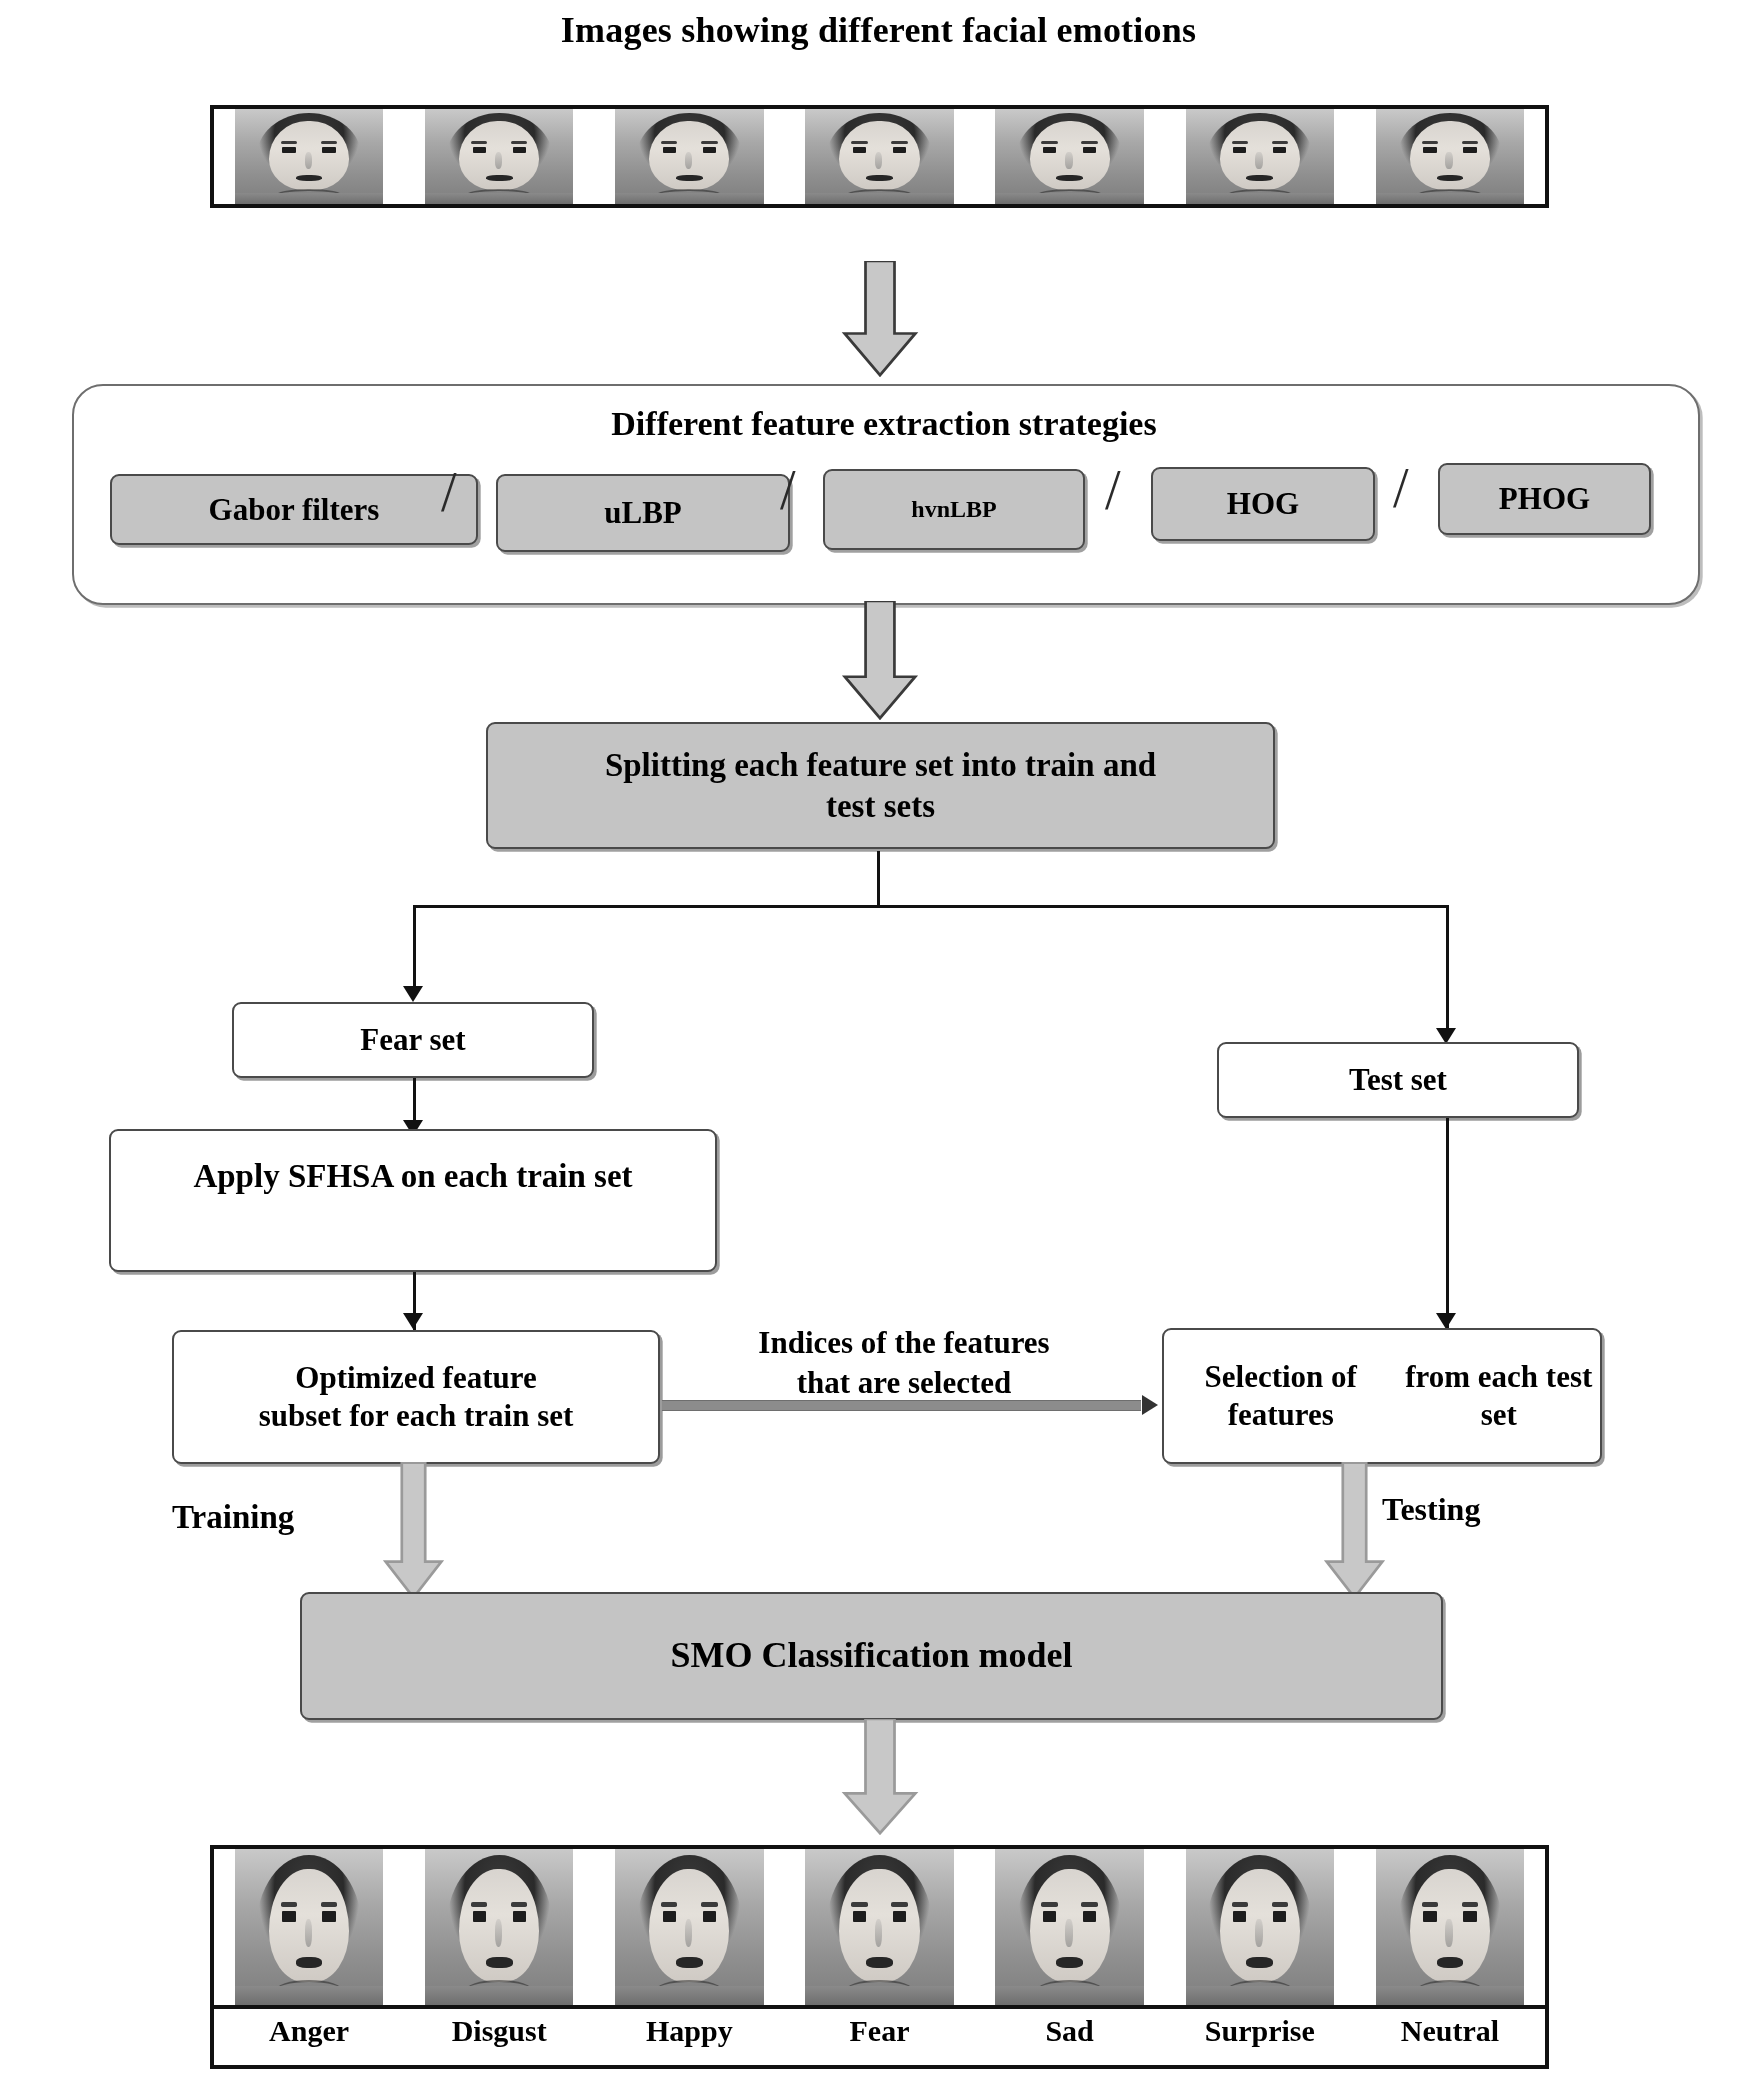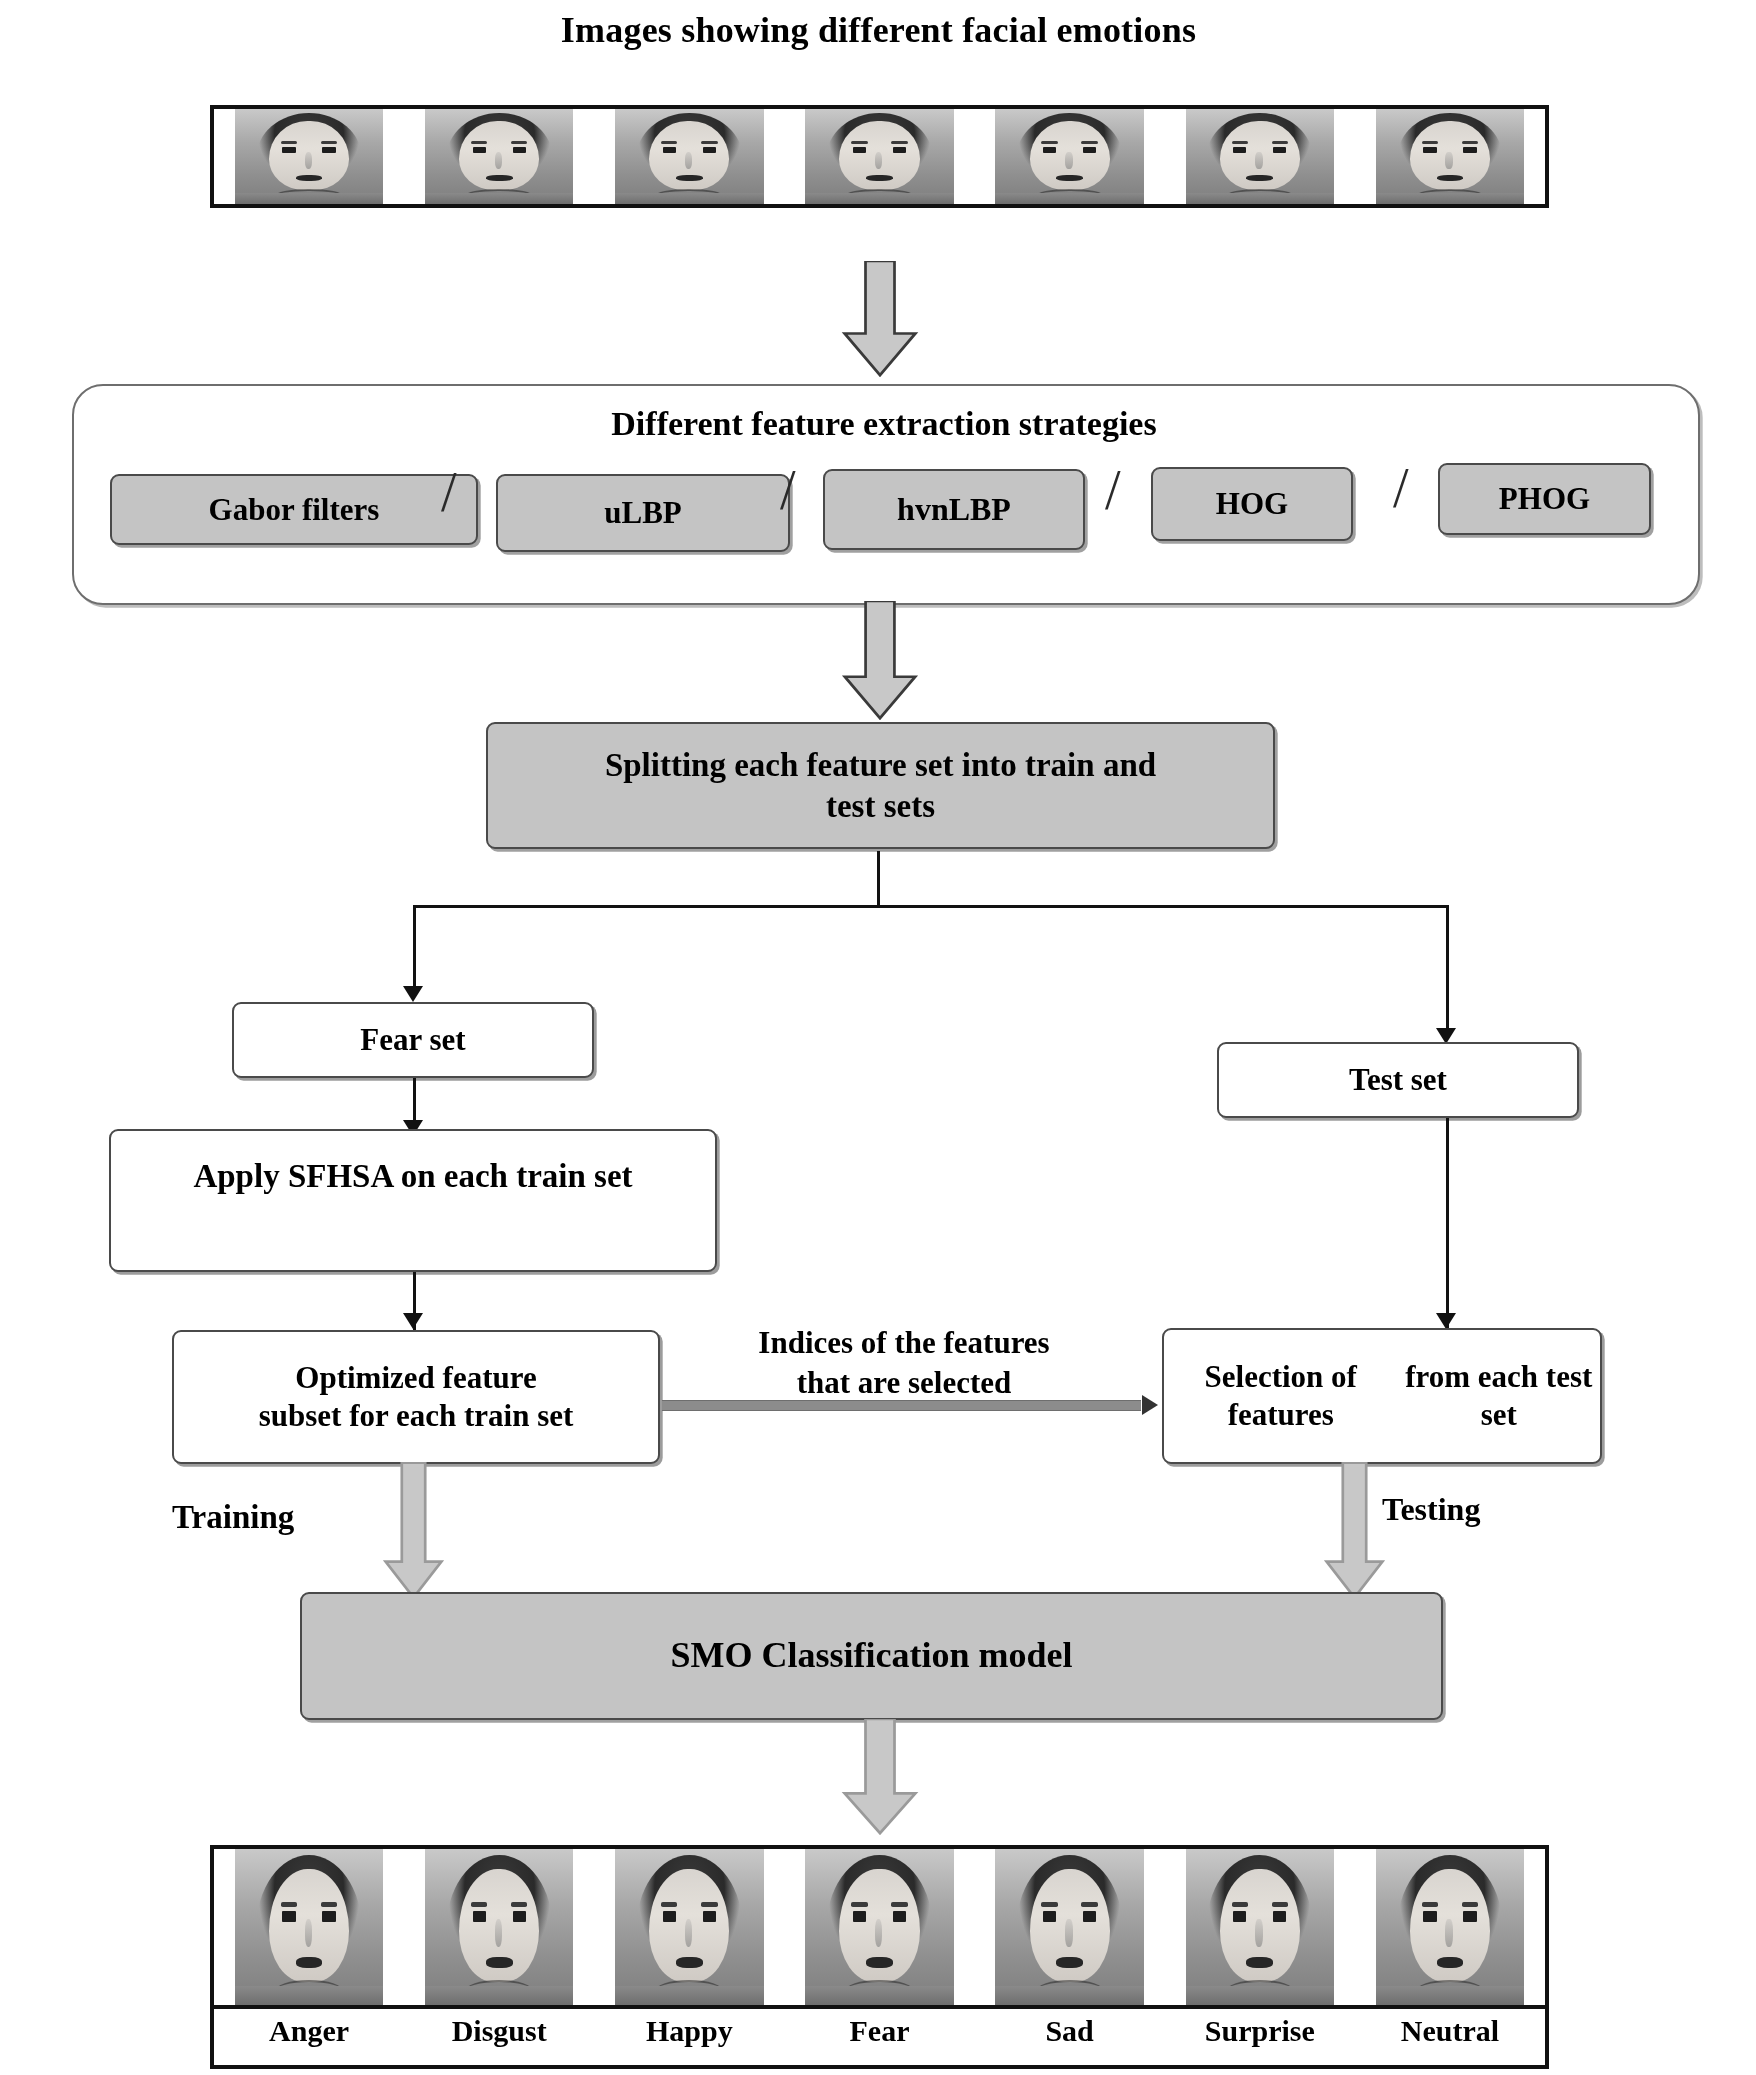--- a/index.html
+++ b/index.html
@@ -299,26 +299,26 @@
 <div class="abs box box-gray" style="left:110px; top:474px; width:368px; height:71px; font-size:31px;">
   <span>Gabor filters</span>
 </div>
 <div class="abs slash" style="left:441px; top:460px;">/</div>
 
 <div class="abs box box-gray" style="left:496px; top:474px; width:294px; height:78px; font-size:31px;">
   <span>uLBP</span>
 </div>
 <div class="abs slash" style="left:780px; top:458px;">/</div>
 
-<div class="abs box box-gray" style="left:823px; top:469px; width:262px; height:81px; font-size:32px;text-align:right;">
+<div class="abs box box-gray" style="left:823px; top:469px; width:262px; height:81px; font-size:24px;text-align:right;">
   <span>hvnLBP</span>
 </div>
 <div class="abs slash" style="left:1105px; top:458px;">/</div>
 
-<div class="abs box box-gray" style="left:1151px; top:467px; width:202px; height:74px; font-size:31px;">
+<div class="abs box box-gray" style="left:1151px; top:467px; width:224px; height:74px; font-size:31px;">
   <span>HOG</span>
 </div>
 <div class="abs slash" style="left:1393px; top:456px;">/</div>
 
 <div class="abs box box-gray" style="left:1438px; top:463px; width:213px; height:72px; font-size:31px;">
   <span>PHOG</span>
 </div>
 
 <div class="abs" style="left:841px; top:601px; width:78px; height:119px;">
   <svg width="78" height="119" viewBox="0 0 86 132">

